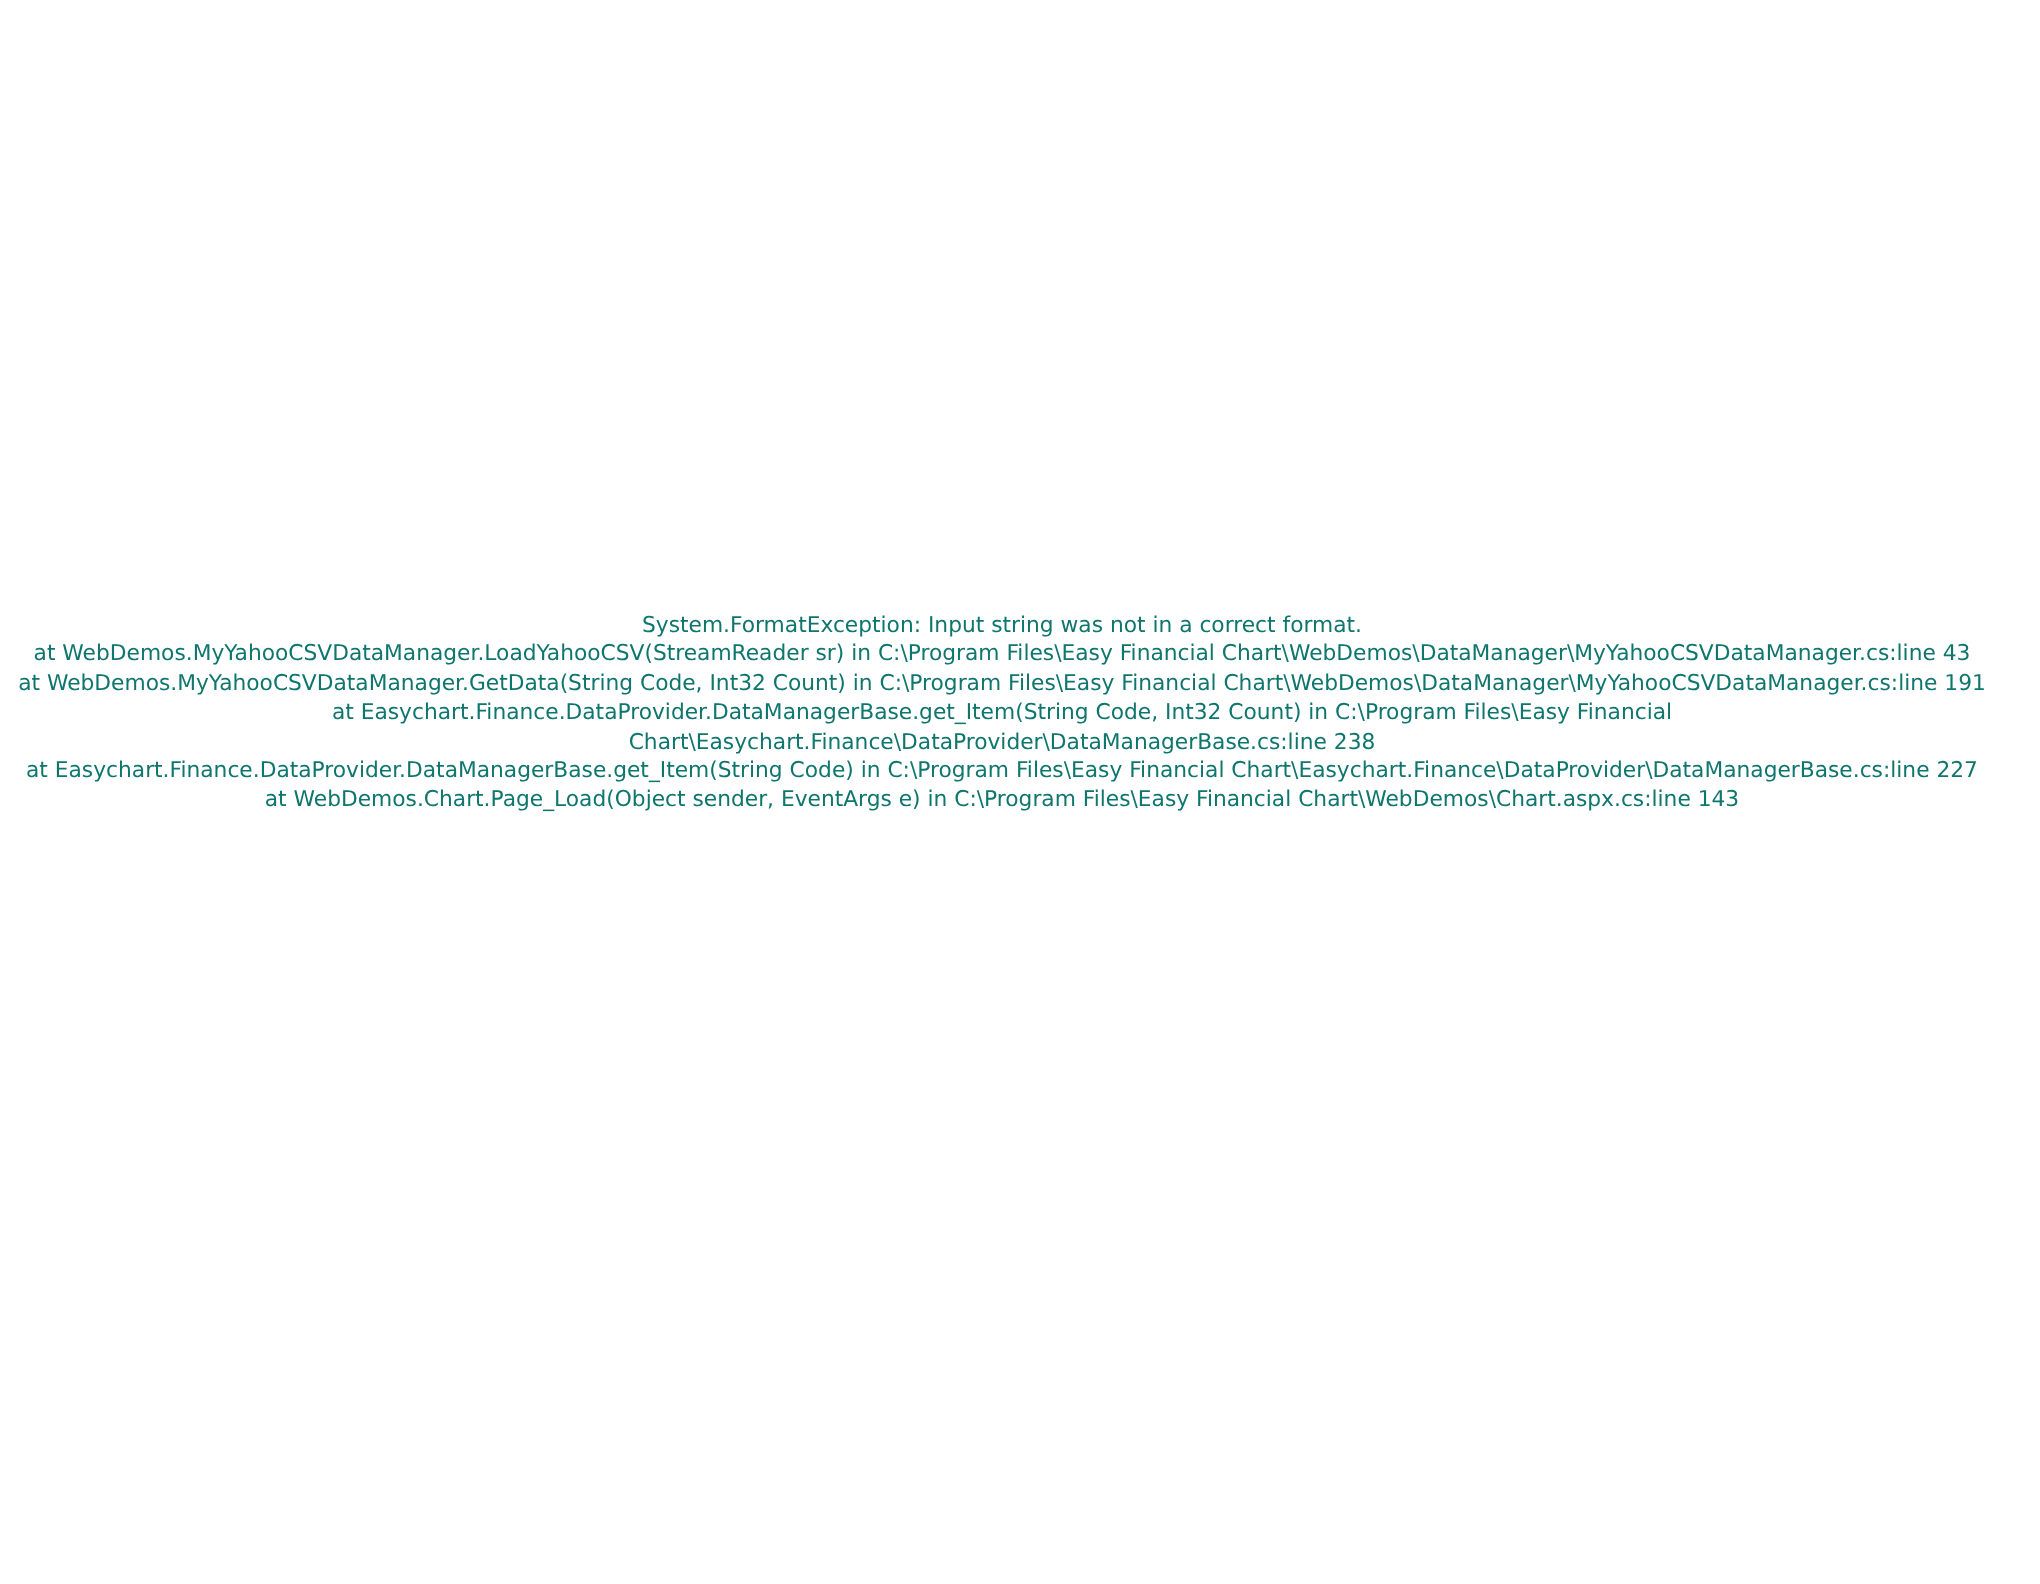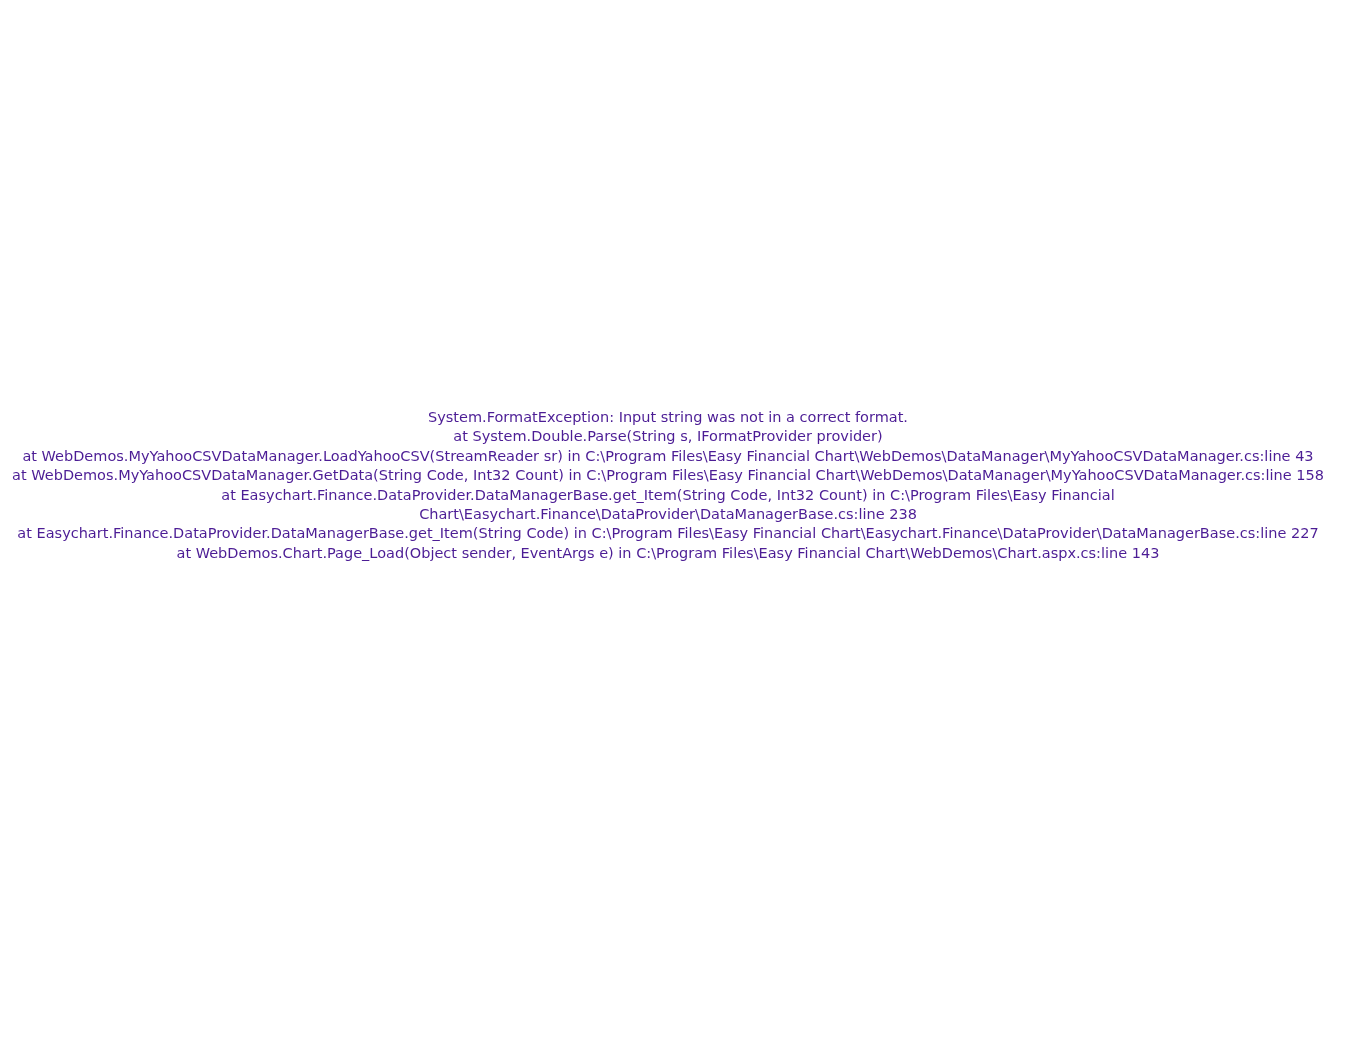--- a/index.html
+++ b/index.html
@@ -18,37 +18,36 @@
     width: 1360px;
     height: 1056px;
     background: #ffffff;
   }
   .error-block {
     position: absolute;
     left: 0;
     top: 408px;
     width: 1336px;
     text-align: center;
-    color: #4c1d95;
+    color: #0f766e;
     font-size: 14.5px;
     line-height: 19.4px;
     font-family: "DejaVu Sans", sans-serif;
     white-space: normal;
   }
   .error-line {
     display: block;
     padding: 0 6px;
   }
 </style>
 </head>
 <body>
 
 <div class="page">
   <div class="error-block">
     <span class="error-line">System.FormatException: Input string was not in a correct format.</span>
-    <span class="error-line">at System.Double.Parse(String s, IFormatProvider provider)</span>
     <span class="error-line">at WebDemos.MyYahooCSVDataManager.LoadYahooCSV(StreamReader sr) in C:\Program Files\Easy Financial Chart\WebDemos\DataManager\MyYahooCSVDataManager.cs:line 43</span>
-    <span class="error-line">at WebDemos.MyYahooCSVDataManager.GetData(String Code, Int32 Count) in C:\Program Files\Easy Financial Chart\WebDemos\DataManager\MyYahooCSVDataManager.cs:line 158</span>
+    <span class="error-line">at WebDemos.MyYahooCSVDataManager.GetData(String Code, Int32 Count) in C:\Program Files\Easy Financial Chart\WebDemos\DataManager\MyYahooCSVDataManager.cs:line 191</span>
     <span class="error-line">at Easychart.Finance.DataProvider.DataManagerBase.get_Item(String Code, Int32 Count) in C:\Program Files\Easy Financial Chart\Easychart.Finance\DataProvider\DataManagerBase.cs:line 238</span>
     <span class="error-line">at Easychart.Finance.DataProvider.DataManagerBase.get_Item(String Code) in C:\Program Files\Easy Financial Chart\Easychart.Finance\DataProvider\DataManagerBase.cs:line 227</span>
     <span class="error-line">at WebDemos.Chart.Page_Load(Object sender, EventArgs e) in C:\Program Files\Easy Financial Chart\WebDemos\Chart.aspx.cs:line 143</span>
   </div>
 </div>
 
 </body></html>

